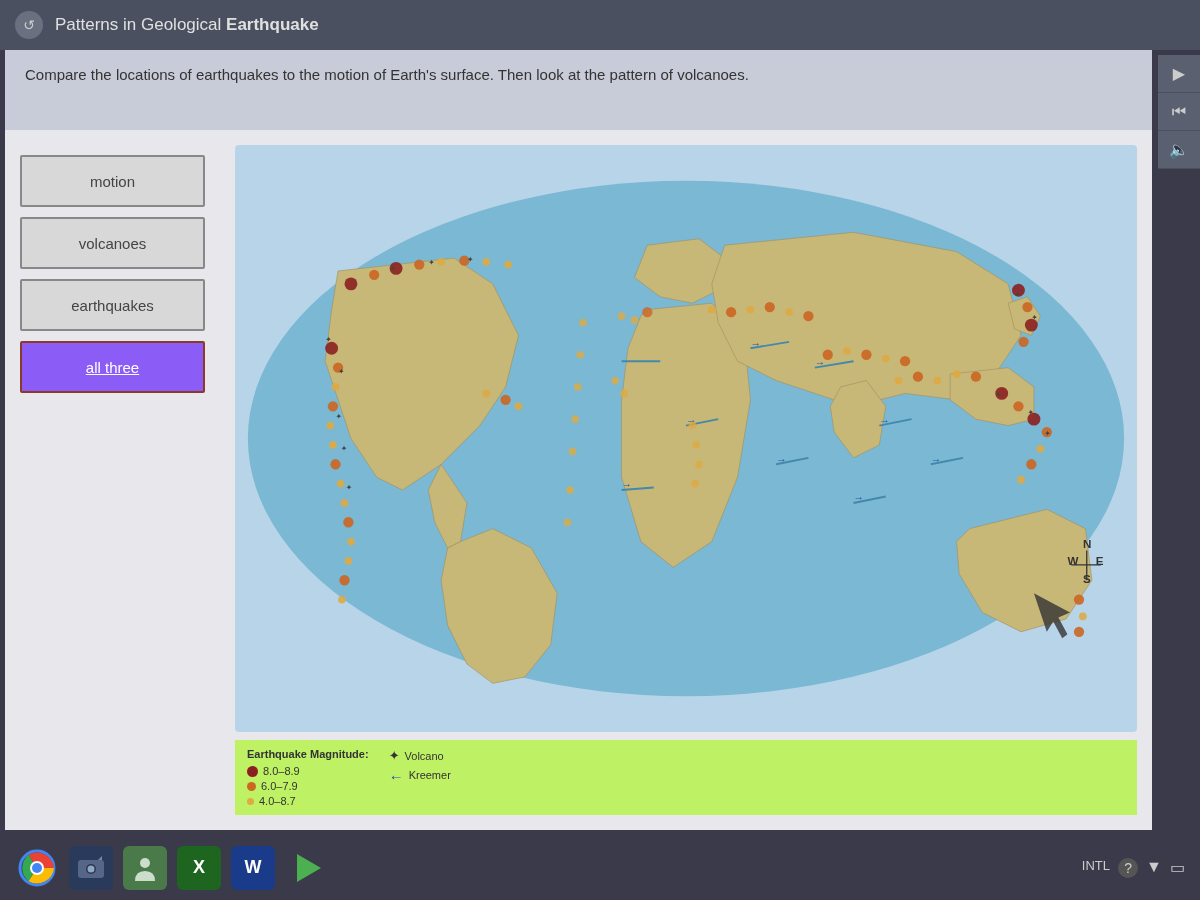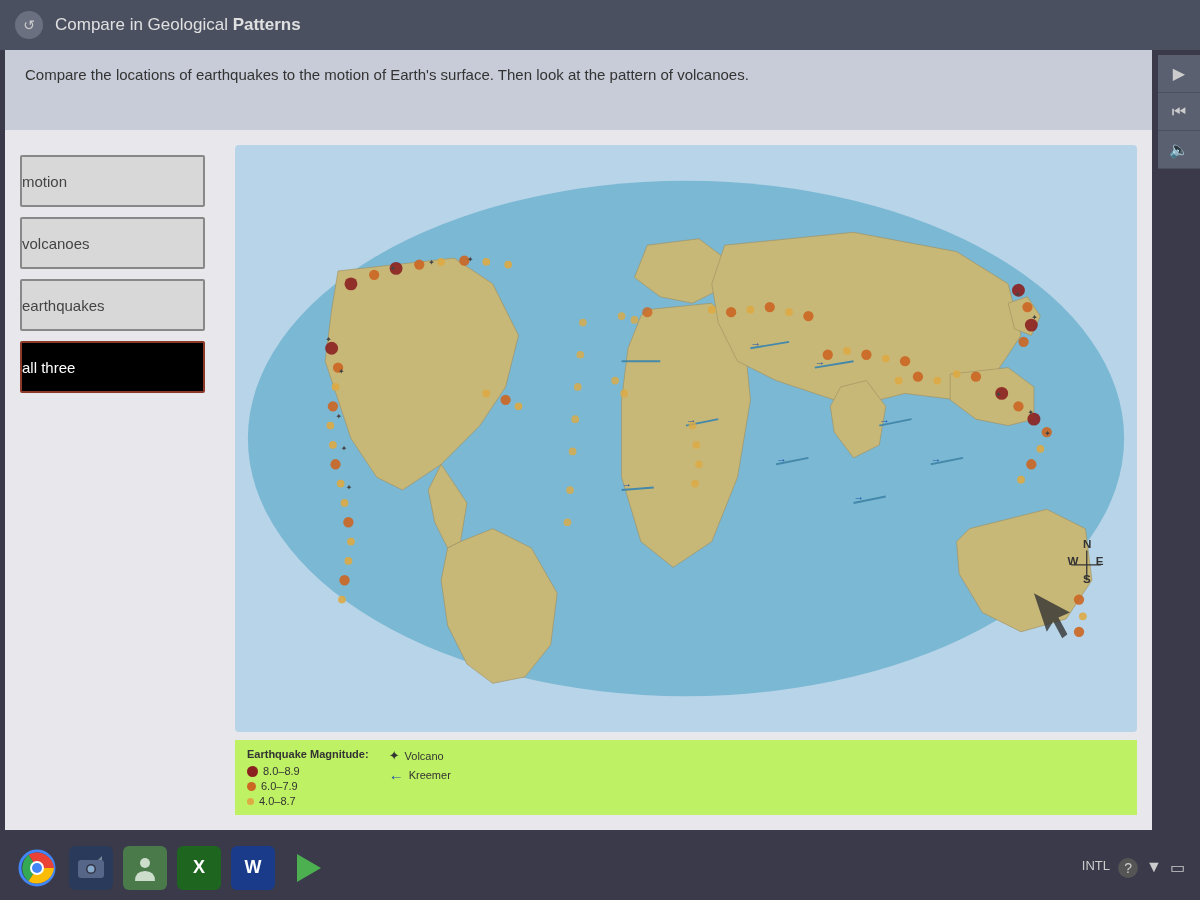--- a/index.html
+++ b/index.html
@@ -107,27 +107,28 @@
     .nav-btn {
       width: 185px;
       height: 52px;
       border: 2px solid #888;
       background: #d8d8d8;
       color: #444;
       font-size: 15px;
       cursor: pointer;
       display: flex;
       align-items: center;
-      justify-content: flex-start;
+      justify-content: center;
       border-radius: 2px;
     }
     .nav-btn.active {
-      background: #000000;
+      background: #8b5cf6;
       border-color: #8b3a2a;
       color: #fff;
+      text-decoration: underline;
     }
 
     
     .map-area {
       flex: 1;
       display: flex;
       flex-direction: column;
       gap: 8px;
     }
 
@@ -212,21 +213,21 @@
       align-items: flex-start;
       gap: 8px;
     }
   </style>
 </head>
 <body>
 
 <div class="top-bar">
   <div class="top-bar-icon">↺</div>
   <span class="top-bar-title">
-    <span>Compare in Geological </span><strong>Patterns</strong>
+    <span>Patterns in Geological </span><strong>Earthquake</strong>
   </span>
 </div>
 
 <div class="right-controls">
   <button class="right-btn">▶</button>
   <button class="right-btn">⏮</button>
   <button class="right-btn">🔈</button>
 </div>
 
 <div class="main-content">

